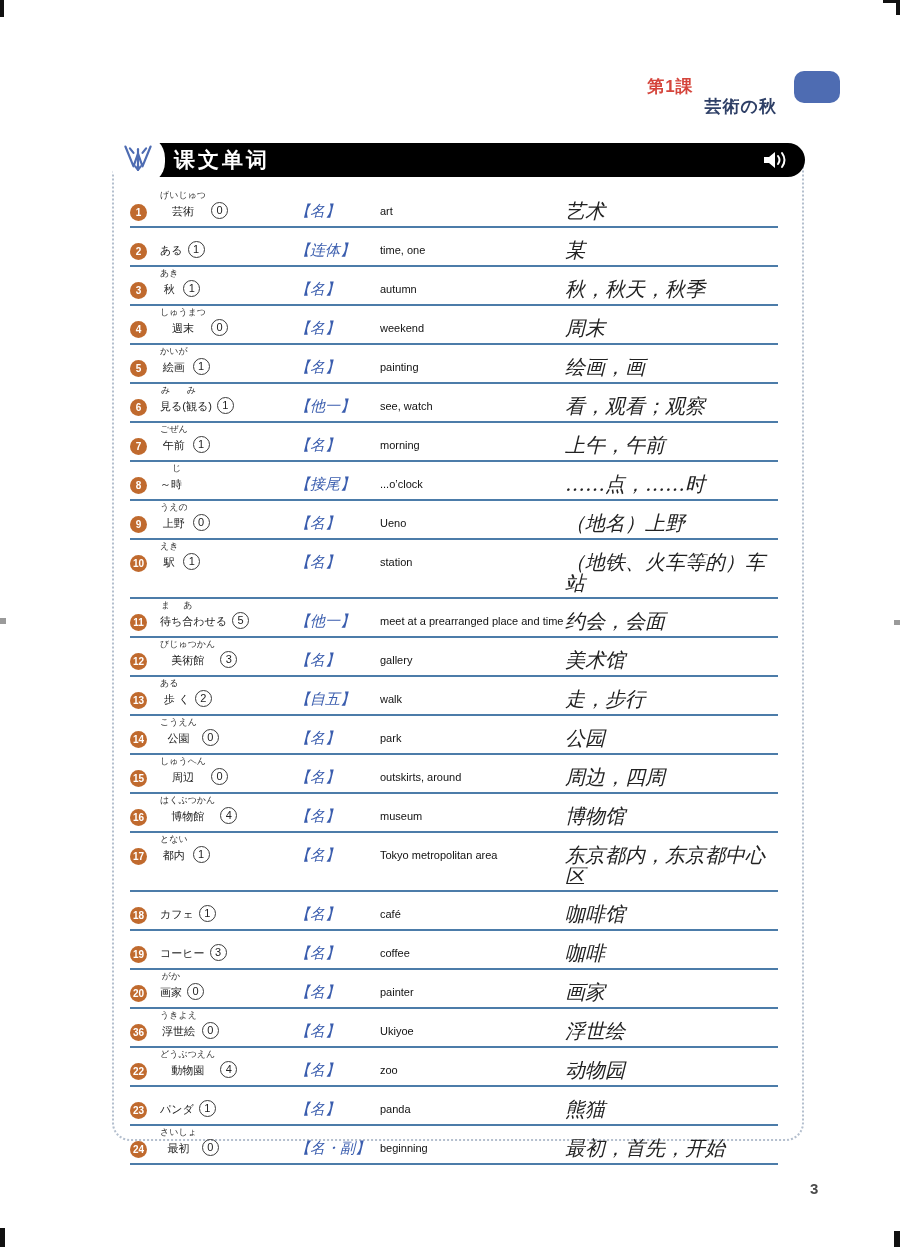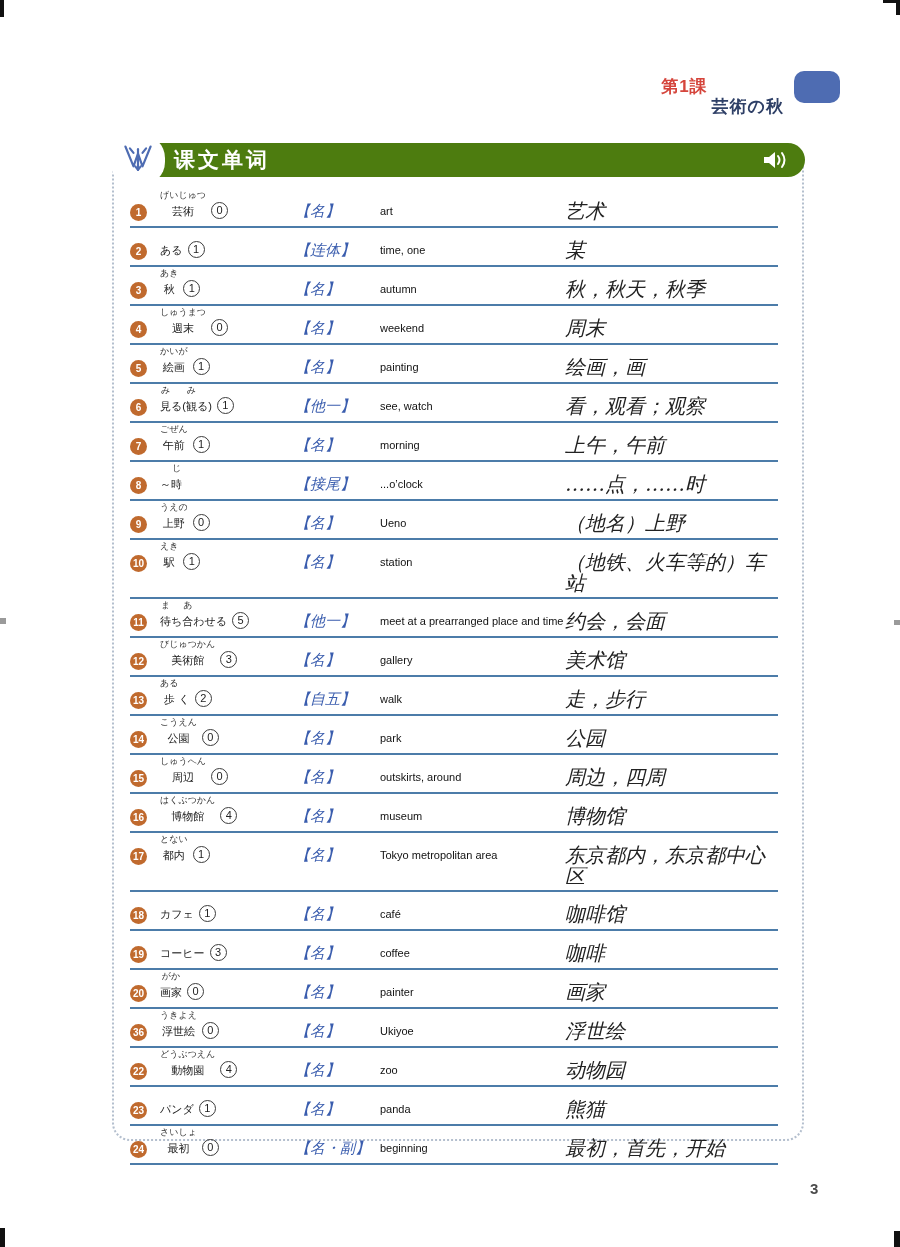--- a/index.html
+++ b/index.html
@@ -6,37 +6,37 @@
   body{
     width:900px;height:1247px;position:relative;background:#ffffff;
     font-family:"Liberation Sans",sans-serif;overflow:hidden;
   }
   
   .mark{position:absolute;background:#111;}
   .mark-tr{background:none;border-top:3px solid #111;border-right:4px solid #111;}
   .mark-faint{background:#9a9a9a;}
   
   .page-header{
-    position:absolute;top:55px;right:60px;display:flex;align-items:center;gap:4px;
+    position:absolute;top:55px;right:60px;display:flex;align-items:center;gap:11px;
     font-size:17px;font-weight:bold;letter-spacing:1px;
   }
   .lesson-no{color:#d5453c;}
   .lesson-title{color:#2e3f66;margin-top:40px;}
   .lesson-tab{
     width:46px;height:32px;border-radius:10px;background:#4e6cb2;margin-left:6px;
   }
   
   .content-box{
     position:absolute;left:112px;top:143px;width:688px;height:994px;
     border:2px dotted #b4bfce;border-radius:18px;background:#fff;
   }
   
   .banner{
     position:absolute;left:112px;top:143px;width:693px;height:34px;
-    background:#4d7c0f;border-radius:17px;display:flex;align-items:center;
+    background:#000000;border-radius:17px;display:flex;align-items:center;
   }
   .banner-logo{
     position:absolute;left:-1px;top:-9px;width:54px;height:52px;background:#ffffff;
     border-radius:42% 46% 46% 42%;display:flex;align-items:center;justify-content:center;
   }
   .banner-title{
     margin-left:62px;color:#ffffff;font-size:21px;font-weight:bold;letter-spacing:3px;
   }
   .banner-audio{
     position:absolute;right:16px;top:6px;width:26px;height:22px;cursor:pointer;

